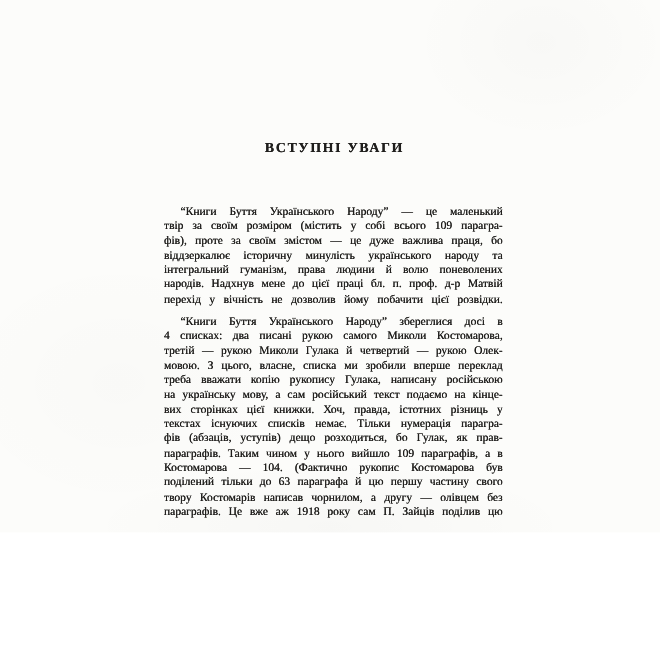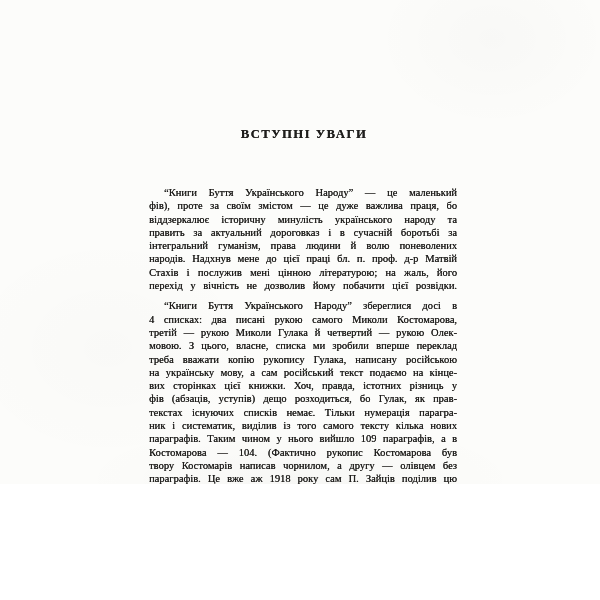--- a/index.html
+++ b/index.html
@@ -69,39 +69,38 @@
   }
 </style>
 </head>
 <body>
 
 <div class="scan">
   <h1 class="heading">ВСТУПНІ УВАГИ</h1>
   <div class="text-block" id="paras">
       <div class="para">
         <div class="line first">“Книги Буття Українського Народу” — це маленький</div>
+        <div class="line">твір за своїм розміром (містить у собі всього 109 парагра-</div>
         <div class="line">фів), проте за своїм змістом — це дуже важлива праця, бо</div>
         <div class="line">віддзеркалює історичну минулість українського народу та</div>
-        <div class="line">править за актуальний дороговказ і в сучасній боротьбі за</div>
         <div class="line">інтегральний гуманізм, права людини й волю поневолених</div>
         <div class="line">народів. Надхнув мене до цієї праці бл. п. проф. д-р Матвій</div>
-        <div class="line">Стахів і послужив мені цінною літературою; на жаль, його</div>
         <div class="line">перехід у вічність не дозволив йому побачити цієї розвідки.</div>
       </div>
       <div class="para">
         <div class="line first">“Книги Буття Українського Народу” збереглися досі в</div>
         <div class="line">4 списках: два писані рукою самого Миколи Костомарова,</div>
         <div class="line">третій — рукою Миколи Гулака й четвертий — рукою Олек-</div>
         <div class="line">мовою. З цього, власне, списка ми зробили вперше переклад</div>
         <div class="line">треба вважати копію рукопису Гулака, написану російською</div>
         <div class="line">на українську мову, а сам російський текст подаємо на кінце-</div>
         <div class="line">вих сторінках цієї книжки. Хоч, правда, істотних різниць у</div>
+        <div class="line">текстах існуючих списків немає. Тільки нумерація парагра-</div>
         <div class="line">фів (абзаців, уступів) дещо розходиться, бо Гулак, як прав-</div>
-        <div class="line">текстах існуючих списків немає. Тільки нумерація парагра-</div>
-        <div class="line">ник і систематик, виділив із того самого тексту кілька нових</div>
         <div class="line">параграфів. Таким чином у нього вийшло 109 параграфів, а в</div>
         <div class="line">Костомарова — 104. (Фактично рукопис Костомарова був</div>
+        <div class="line">поділений тільки до 63 параграфа й цю першу частину свого</div>
         <div class="line">твору Костомарів написав чорнилом, а другу — олівцем без</div>
         <div class="line">параграфів. Це вже аж 1918 року сам П. Зайців поділив цю</div>
       </div>
     </div>
   <div class="folio">7</div>
 </div>
 
 </body></html>

